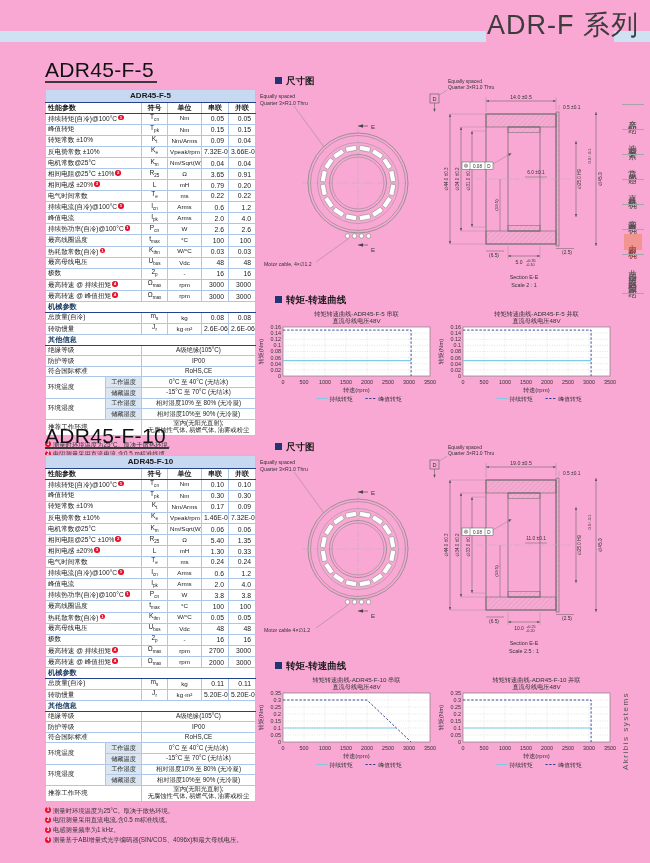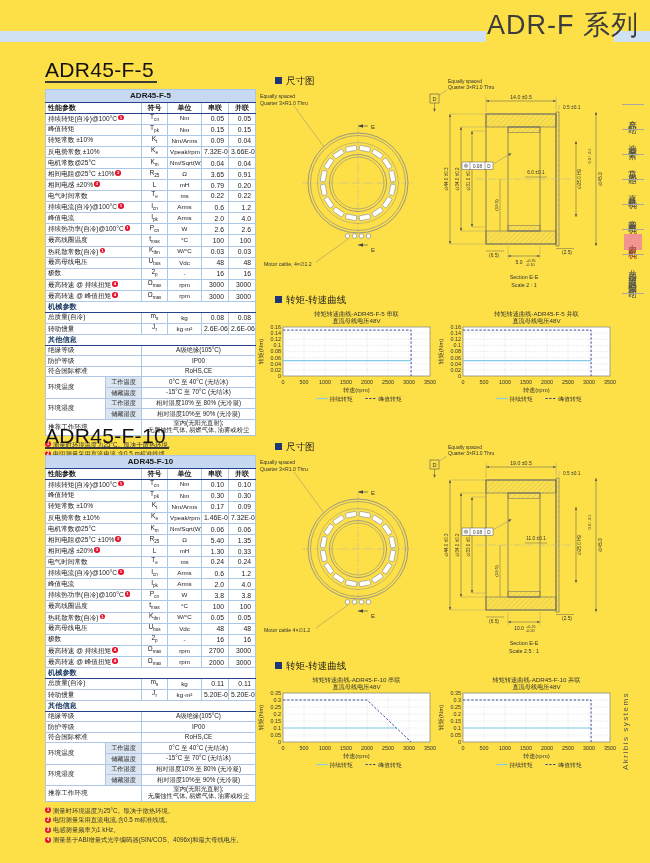--- a/index.html
+++ b/index.html
@@ -1,16 +1,16 @@
 <!DOCTYPE html>
 <html><head>
 <meta charset="utf-8">
 <style>
   html,body{margin:0;padding:0;background:#fff;}
-  .page{position:relative;width:650px;height:863px;background:#fde047;overflow:hidden;
+  .page{position:relative;width:650px;height:863px;background:#f9a8d4;overflow:hidden;
         font-family:"Liberation Sans","DejaVu Sans",sans-serif;color:#1a1a1a;}
   
   .hband{position:absolute;top:31px;height:11px;background:#cfe2f4;}
   #band-l{left:0;width:486px;}
   #band-r{left:614px;right:0;}
   .series-title{position:absolute;left:487px;top:7px;font-size:27px;color:#3c3c3c;letter-spacing:1px;white-space:nowrap;}
   
   .sec{position:absolute;left:0;width:548px;}
   #sec0{top:58px;height:388px;}
   #sec1{top:424px;height:410px;}
@@ -32,21 +32,21 @@
   table.spec .un{font-size:6.2px;}
   table.spec .sym{font-size:6.6px;}
   table.spec .sub{background:#dce6f1;font-size:6.2px;text-align:center;}
   sub{font-size:4.6px;}
   .nt{display:inline-block;width:5.6px;height:5.6px;border-radius:50%;background:#e8112d;color:#fff;
       font-size:4.3px;line-height:5.6px;text-align:center;font-weight:bold;vertical-align:2px;margin-left:1px;}
   .fnotes{margin-top:5px;width:215px;}
   .fnote{font-size:6.3px;color:#333;margin-bottom:2.6px;display:flex;align-items:flex-start;gap:2px;line-height:1.15;}
   .mk{flex:0 0 auto;display:inline-block;width:6px;height:6px;border-radius:50%;background:#e8112d;color:#fff;
       font-size:4.6px;line-height:6px;text-align:center;font-weight:bold;margin-top:.5px;}
-  .sh{position:absolute;font-size:9.5px;font-weight:normal;color:#1a1a1a;white-space:nowrap;padding-left:17px;}
+  .sh{position:absolute;font-size:9.5px;font-weight:bold;color:#1a1a1a;white-space:nowrap;padding-left:17px;}
   .sh .sq{display:inline-block;width:7px;height:7px;background:#1f3576;margin-right:4px;}
   .dim-head{left:258px;top:17px;}
   .curve-head{left:258px;top:236px;}
   .front-svg{position:absolute;left:258px;top:32px;}
   .side-svg{position:absolute;left:424px;top:18px;}
   .chart-a{position:absolute;left:256px;top:250px;}
   .chart-b{position:absolute;left:436px;top:250px;}
   svg{font-family:"Liberation Sans","DejaVu Sans",sans-serif;}
   svg .cl{stroke:#b3b3b3;stroke-width:.5;stroke-dasharray:7 2 1.5 2;}
   

